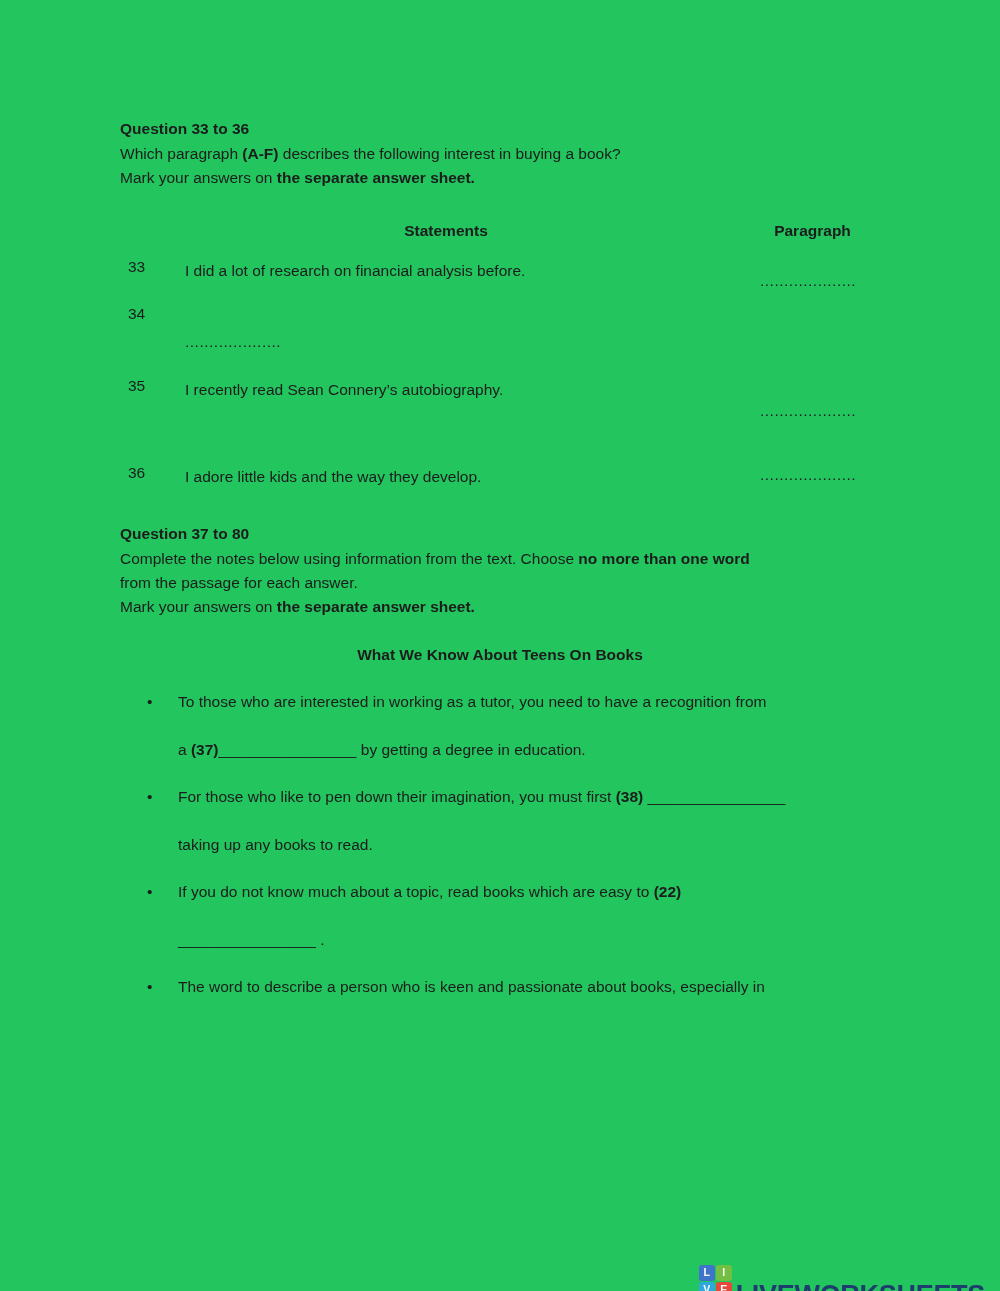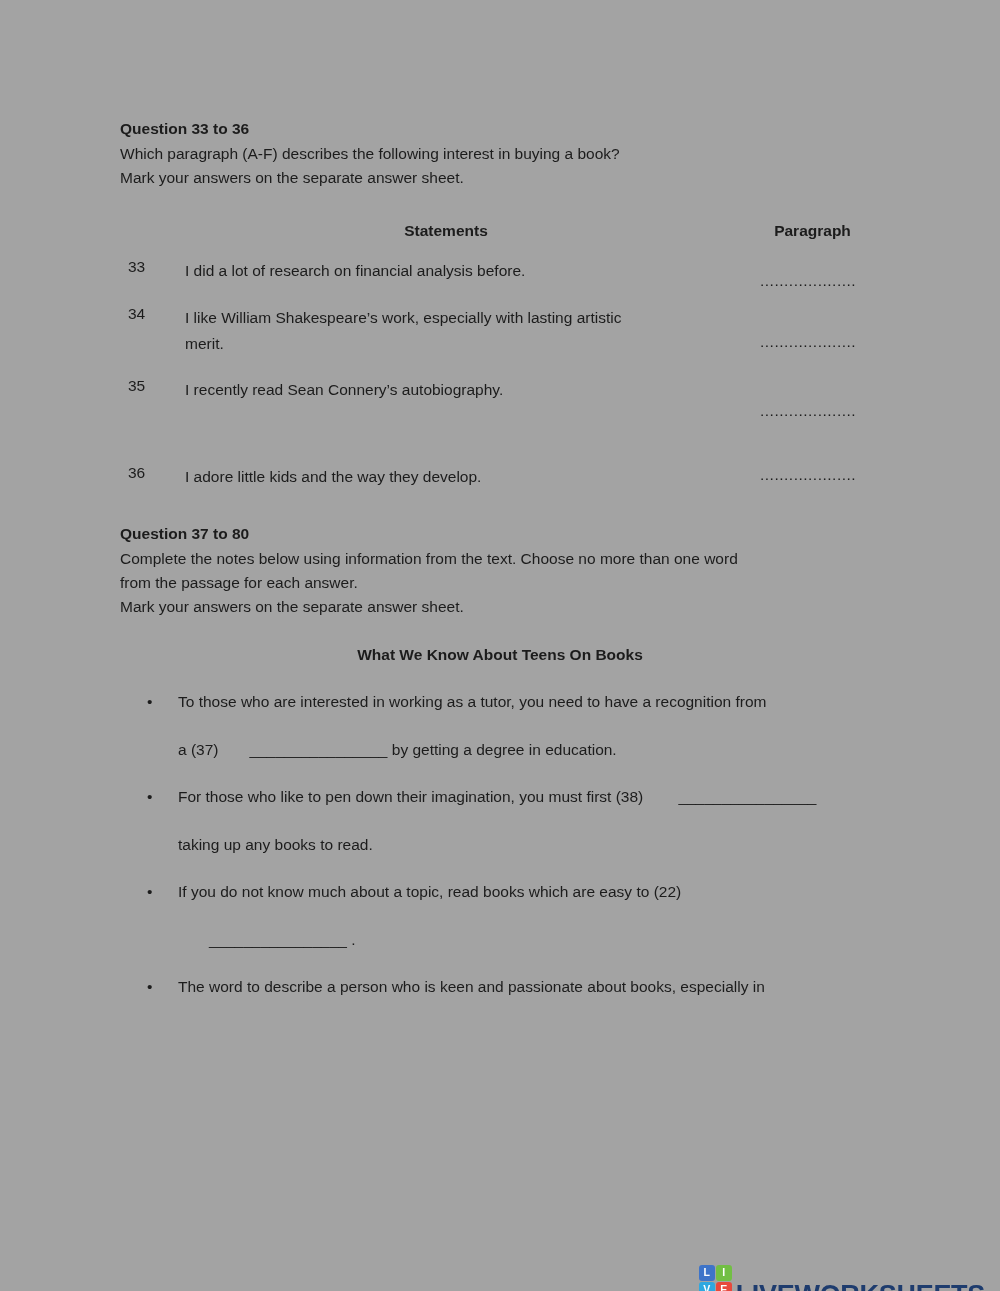--- a/index.html
+++ b/index.html
@@ -1,42 +1,42 @@
 <!DOCTYPE html>
 <html><head>
 <meta charset="utf-8">
 <style>
   html,body{margin:0;padding:0;background:#ffffff;}
   .page{
-    position:relative;width:1000px;height:1291px;background:#a3a3a3;overflow:hidden;
+    position:relative;width:1000px;height:1291px;background:#22c55e;overflow:hidden;
     font-family:"Liberation Sans",sans-serif;color:#1c1c1c;font-size:15.5px;
   }
   .abs{position:absolute;}
   .h{font-weight:bold;line-height:26px;}
   .line{line-height:24px;}
   .it{}
-  .b{font-weight:normal;}
+  .b{font-weight:bold;}
   
   .th-st{position:absolute;left:120px;top:222px;width:652px;text-align:center;font-weight:bold;}
   .th-pa{position:absolute;left:760px;top:222px;width:105px;text-align:center;font-weight:bold;}
   
   .trow{position:absolute;left:120px;width:762px;display:grid;grid-template-columns:65px 575px 122px;}
   .num{font-weight:normal;padding-left:8px;}
   .sline{line-height:26px;}
   .dots{letter-spacing:.5px;white-space:nowrap;line-height:18px;}
   .d14{margin-top:14px;}
   .d28{margin-top:28px;}
   .d25{margin-top:25px;}
   .d2{margin-top:2px;}
   
   .title{font-weight:bold;text-align:center;width:760px;margin-top:24px;line-height:24px;}
   .bullets{position:absolute;left:120px;top:678px;width:790px;line-height:47.5px;}
   .bl{position:relative;padding-left:58px;}
   .dot{position:absolute;left:27px;top:0;}
-  .blank{white-space:pre;padding-left:31px;}
+  .blank{white-space:pre;}
   
   .logo{position:absolute;top:1250px;right:15px;display:flex;align-items:center;gap:4px;text-decoration:none;cursor:pointer;}
   .licon{display:grid;grid-template-columns:16px 16px;grid-auto-rows:16px;gap:1px;}
   .tile{display:flex;align-items:center;justify-content:center;color:#fff;font-weight:bold;font-size:10.5px;border-radius:3px;line-height:1;}
   .brand{font-size:27px;font-weight:bold;color:#1e3c6e;letter-spacing:-0.3px;line-height:34px;margin-top:28px;}
 </style>
 </head>
 <body>
 
 <div class="page">
@@ -57,24 +57,20 @@
   <div class="trow" style="top:258px;">
     <div class="num">33</div>
     <div class="stmt">
         <div class="sline">I did a lot of research on financial analysis before.</div>
       </div>
     <div class="dots d14">....................</div>
   </div>
 
   <div class="trow" style="top:305px;">
     <div class="num">34</div>
-    <div class="stmt">
-      <div class="sline">I like William Shakespeare’s work, especially with lasting artistic</div>
-      <div class="sline">merit.</div>
-    </div>
     <div class="dots d28">....................</div>
   </div>
 
   <div class="trow" style="top:377px;">
     <div class="num">35</div>
     <div class="stmt">
         <div class="sline">I recently read Sean Connery’s autobiography.</div>
       </div>
     <div class="dots d25">....................</div>
   </div>

